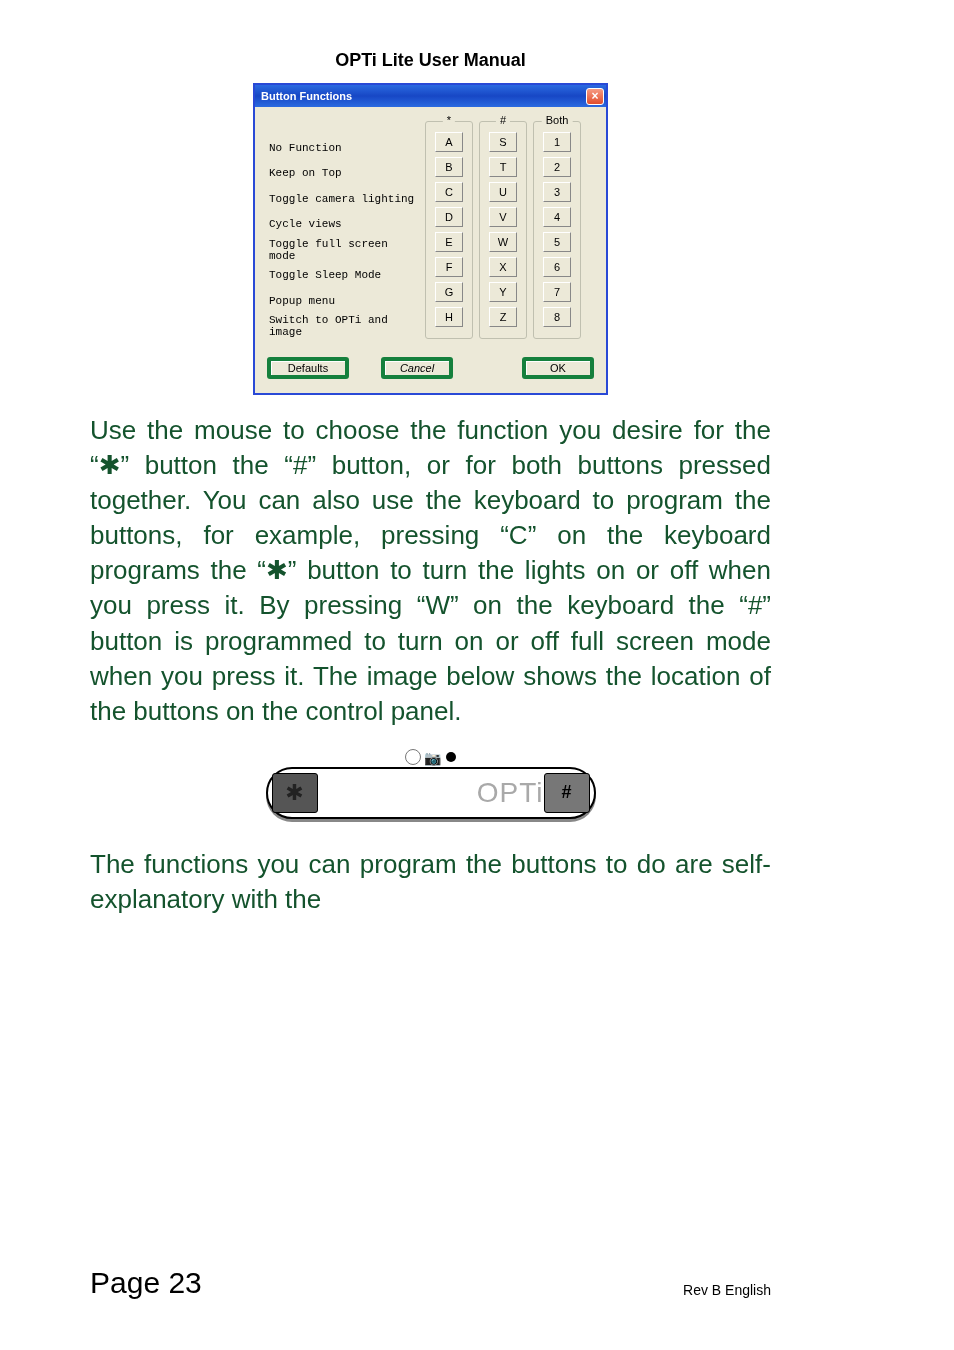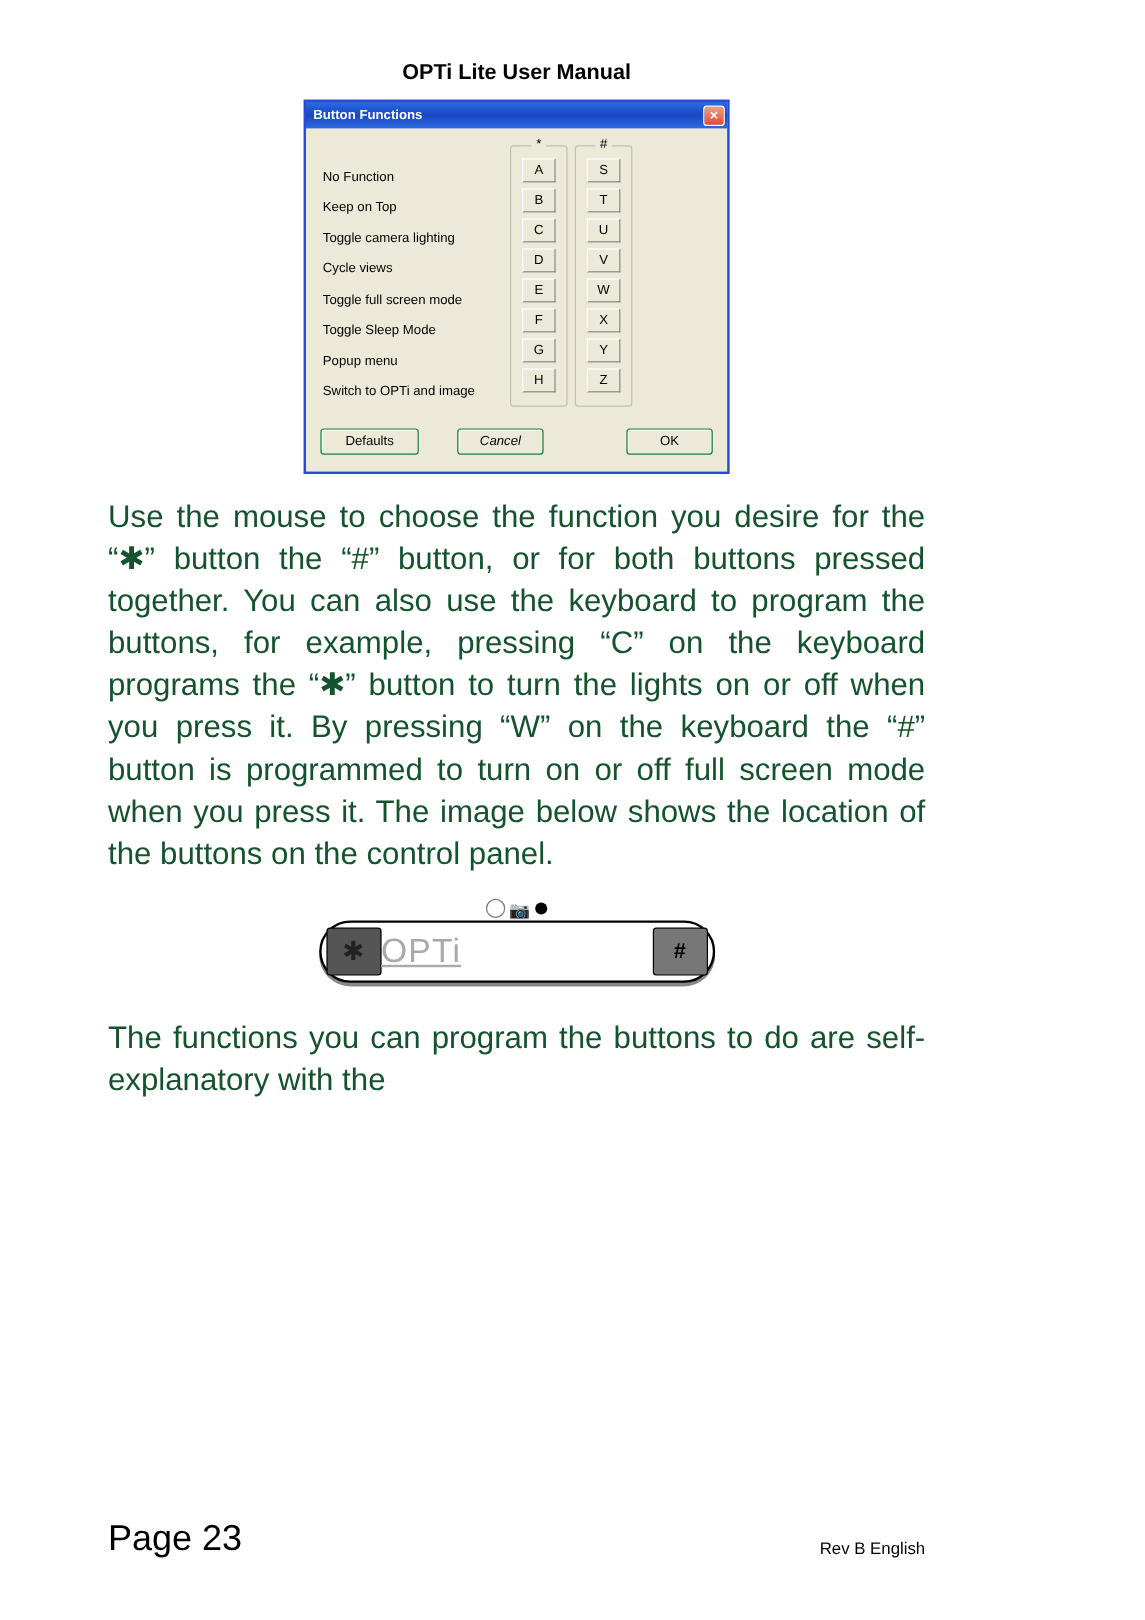--- a/index.html
+++ b/index.html
@@ -59,20 +59,21 @@
   .func-list {
     width: 150px;
     padding-top: 18px;
   }
   .func-row {
     height: 25.5px;
     display: flex;
     align-items: center;
     font-size: 11px;
     color: #000;
+    font-family: Liberation Mono, monospace;
   }
   .col-group {
     border: 1px solid #c0c0b0;
     border-radius: 3px;
     padding: 10px 8px 8px 8px;
     position: relative;
     margin-top: 4px;
     width: 48px;
   }
   .col-group-label {
@@ -99,21 +100,21 @@
   .key-btn:last-child { margin-bottom: 0; }
   .dialog-bottom {
     display: flex;
     padding: 14px 12px 14px 12px;
     gap: 14px;
     align-items: center;
   }
   .win-btn {
     height: 22px;
     background: #ece9d8;
-    border: 1px solid #15803d;
+    border: 4px solid #15803d;
     border-radius: 3px;
     padding: 0 18px;
     font-size: 11px;
     display: flex;
     align-items: center;
     justify-content: center;
     box-shadow: inset 1px 1px 0 #fff;
   }
   .btn-defaults { width: 82px; padding: 0; }
   .btn-cancel { width: 72px; padding: 0; margin-left: 18px; font-style: italic; }
@@ -163,26 +164,25 @@
     border-radius: 3px;
     display: flex;
     align-items: center;
     justify-content: center;
     color: #222;
     font-size: 22px;
   }
   .side-btn.right { background: #777; color: #000; font-weight: bold; font-size: 18px; }
   .panel-center {
     flex: 1;
-    text-align: left;
+    text-align: right;
     font-family: Verdana, sans-serif;
     font-size: 28px;
     color: #a9a9a9;
     letter-spacing: 1px;
-    text-decoration: underline;
   }
   
   .footer {
     position: absolute;
     bottom: 50px;
     left: 0; right: 0;
     display: flex;
     align-items: baseline;
     justify-content: flex-start;
     padding: 0 90px;
@@ -237,20 +237,31 @@
         <div class="col-group-label">#</div>
         <div class="key-btn">S</div>
         <div class="key-btn">T</div>
         <div class="key-btn">U</div>
         <div class="key-btn">V</div>
         <div class="key-btn">W</div>
         <div class="key-btn">X</div>
         <div class="key-btn">Y</div>
         <div class="key-btn">Z</div>
       </div>
+      <div class="col-group">
+        <div class="col-group-label">Both</div>
+        <div class="key-btn">1</div>
+        <div class="key-btn">2</div>
+        <div class="key-btn">3</div>
+        <div class="key-btn">4</div>
+        <div class="key-btn">5</div>
+        <div class="key-btn">6</div>
+        <div class="key-btn">7</div>
+        <div class="key-btn">8</div>
+      </div>
     </div>
     <div class="dialog-bottom">
       <div class="win-btn btn-defaults">Defaults</div>
       <div class="win-btn btn-cancel">Cancel</div>
       <div class="win-btn btn-ok">OK</div>
     </div>
   </div>
 
   <p class="para justify">Use the mouse to choose the function you desire for the “✱” button the “#” button, or for both buttons pressed together. You can also use the keyboard to program the buttons, for example, pressing “C” on the keyboard programs the “✱” button to turn the lights on or off when you press it. By pressing “W” on the keyboard the “#” button is programmed to turn on or off full screen mode when you press it. The image below shows the location of the buttons on the control panel.</p>
 

